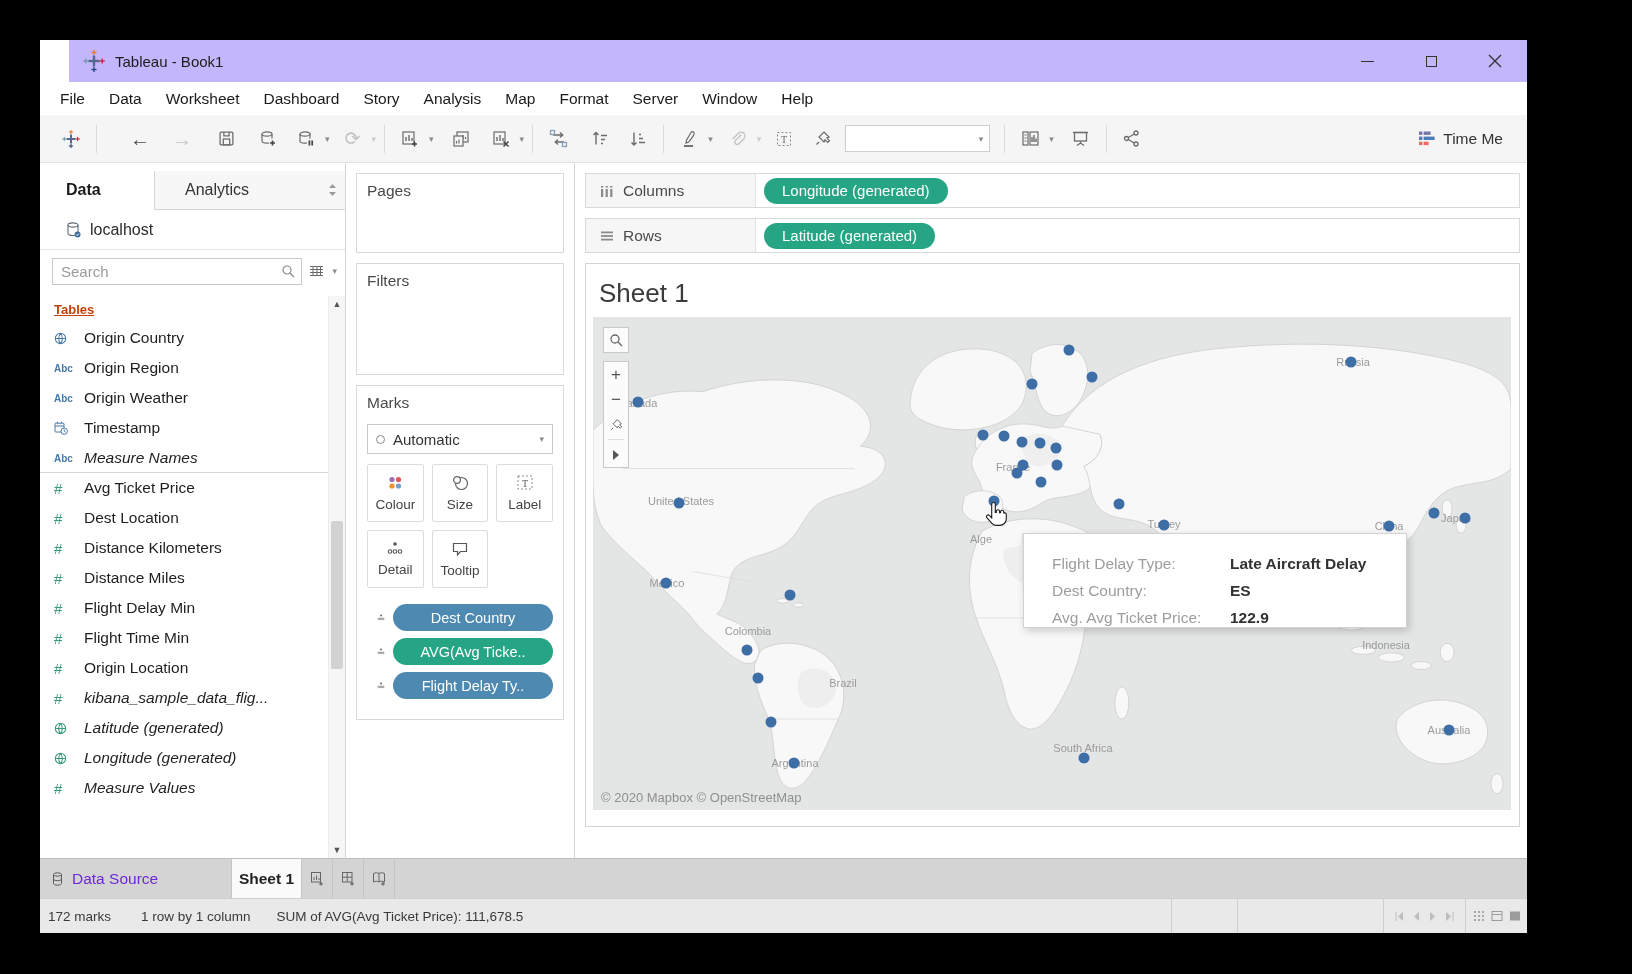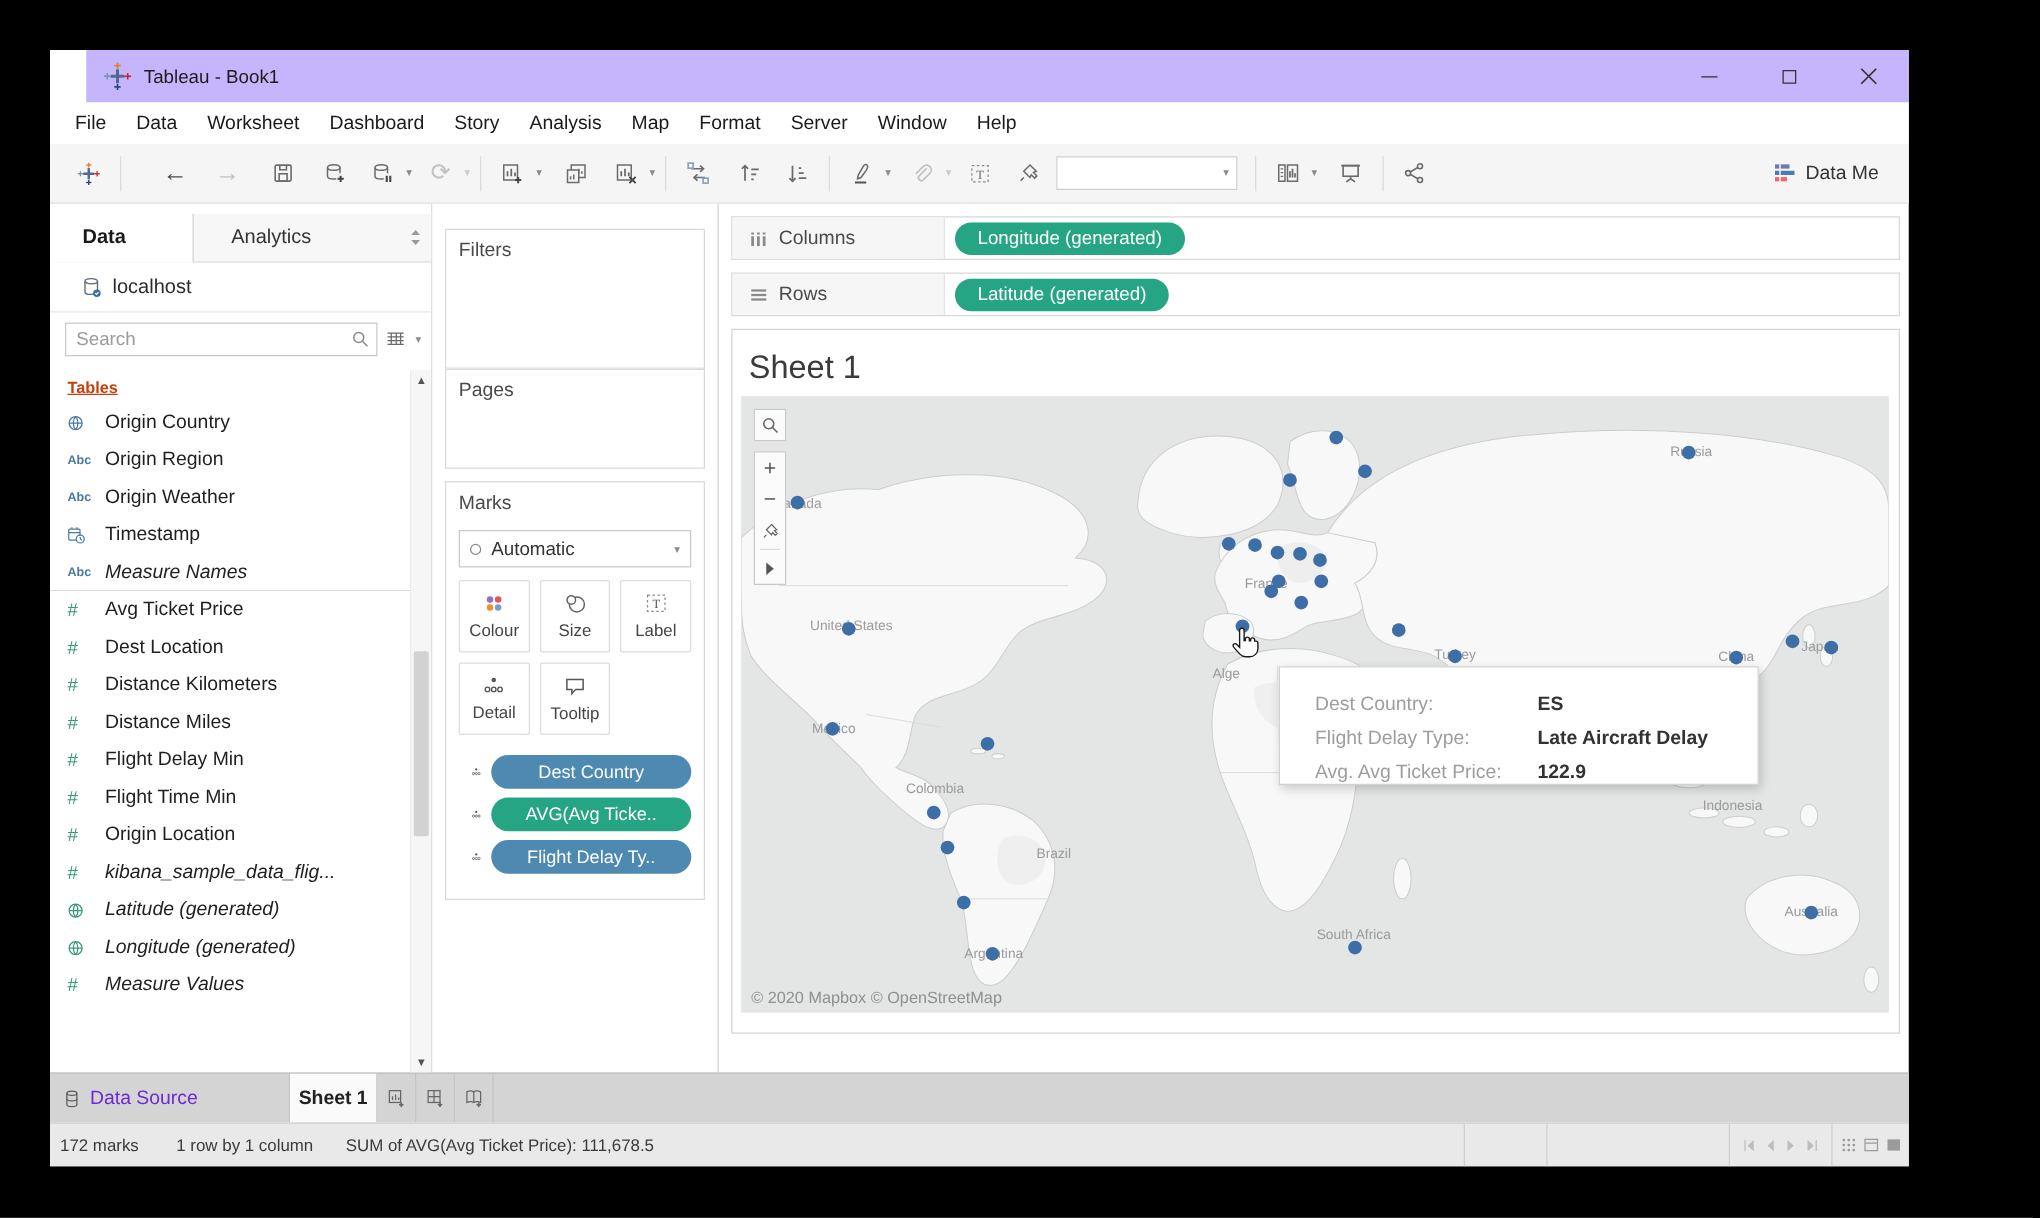--- a/index.html
+++ b/index.html
@@ -331,21 +331,21 @@
     </div>
     <div class="showme">
       <svg width="16" height="15" viewBox="0 0 16 15">
             <rect x="0" y="0.5" width="3.4" height="3.4" fill="#7477a8"></rect>
             <rect x="4.6" y="0.5" width="7" height="3.4" fill="#7477a8"></rect>
             <rect x="0" y="5.6" width="3.4" height="3.4" fill="#4a7db5"></rect>
             <rect x="4.6" y="5.6" width="11" height="3.4" fill="#4a7db5"></rect>
             <rect x="0" y="10.7" width="3.4" height="3.4" fill="#ee6668"></rect>
             <rect x="4.6" y="10.7" width="5" height="3.4" fill="#ee6668"></rect>
           </svg>
-      <span>Data Me</span>
+      <span>Time Me</span>
     </div>
   </div>
 
   <div class="body">
 
     <div class="datapane">
       <div class="pane-tabs">
         <div class="ptab active">
               <span>Data</span>
             </div>
@@ -543,25 +543,25 @@
           </div>
         <div class="vscroll">
           <div class="s-arrow" style="top:0">▲</div>
           <div class="thumb"></div>
           <div class="s-arrow" style="bottom:0">▼</div>
         </div>
       </div>
     </div>
 
     <div class="cardscol">
+      <div class="card pages">
+        <div class="card-title">Pages</div>
+      </div>
       <div class="card filters">
         <div class="card-title">Filters</div>
-      </div>
-      <div class="card pages">
-        <div class="card-title">Pages</div>
       </div>
       <div class="card marks">
         <div class="card-title">Marks</div>
         <div class="mark-select">
           <span class="circ"></span>
           <span class="sel-label">Automatic</span>
           <span class="caret">▾</span>
         </div>
         <div class="marks-btns">
           <div class="mbtn">
@@ -793,26 +793,26 @@
               <div class="mc-cell">
                 <svg width="8" height="10" viewBox="0 0 8 10">
                       <path d="M1 0l6 5-6 5z" fill="#555"></path>
                     </svg>
               </div>
             </div>
           </div>
 
           <div class="map-tooltip">
             <div class="tt-row">
+                  <span class="tt-label">Flight Delay Type:</span>
+                  <span class="tt-value">Late Aircraft Delay</span>
+                </div>
+            <div class="tt-row">
                   <span class="tt-label">Dest Country:</span>
                   <span class="tt-value">ES</span>
-                </div>
-            <div class="tt-row">
-                  <span class="tt-label">Flight Delay Type:</span>
-                  <span class="tt-value">Late Aircraft Delay</span>
                 </div>
             <div class="tt-row">
                   <span class="tt-label">Avg. Avg Ticket Price:</span>
                   <span class="tt-value">122.9</span>
                 </div>
           </div>
 
           <svg class="cursor-hand" width="24" height="27" viewBox="0 0 24 27">
             <path d="M8.5 1.5c1 0 1.8.8 1.8 1.8v8.2h1v-1.2c0-.9.7-1.6 1.6-1.6.9 0 1.6.7 1.6 1.6v1.4h1v-.8c0-.9.7-1.6 1.6-1.6.9 0 1.6.7 1.6 1.6v1h1c.9 0 1.6.7 1.6 1.6v4.4c0 3.6-2.9 6.5-6.5 6.5h-3.2c-1.8 0-3.5-.8-4.7-2.1l-5-5.6c-.6-.7-.6-1.8.1-2.4.7-.6 1.7-.6 2.3.1l2.4 2.5V3.3c0-1 .8-1.8 1.8-1.8z" fill="#fff" stroke="#1a1a1a" stroke-width="1.1"></path>
           </svg>

